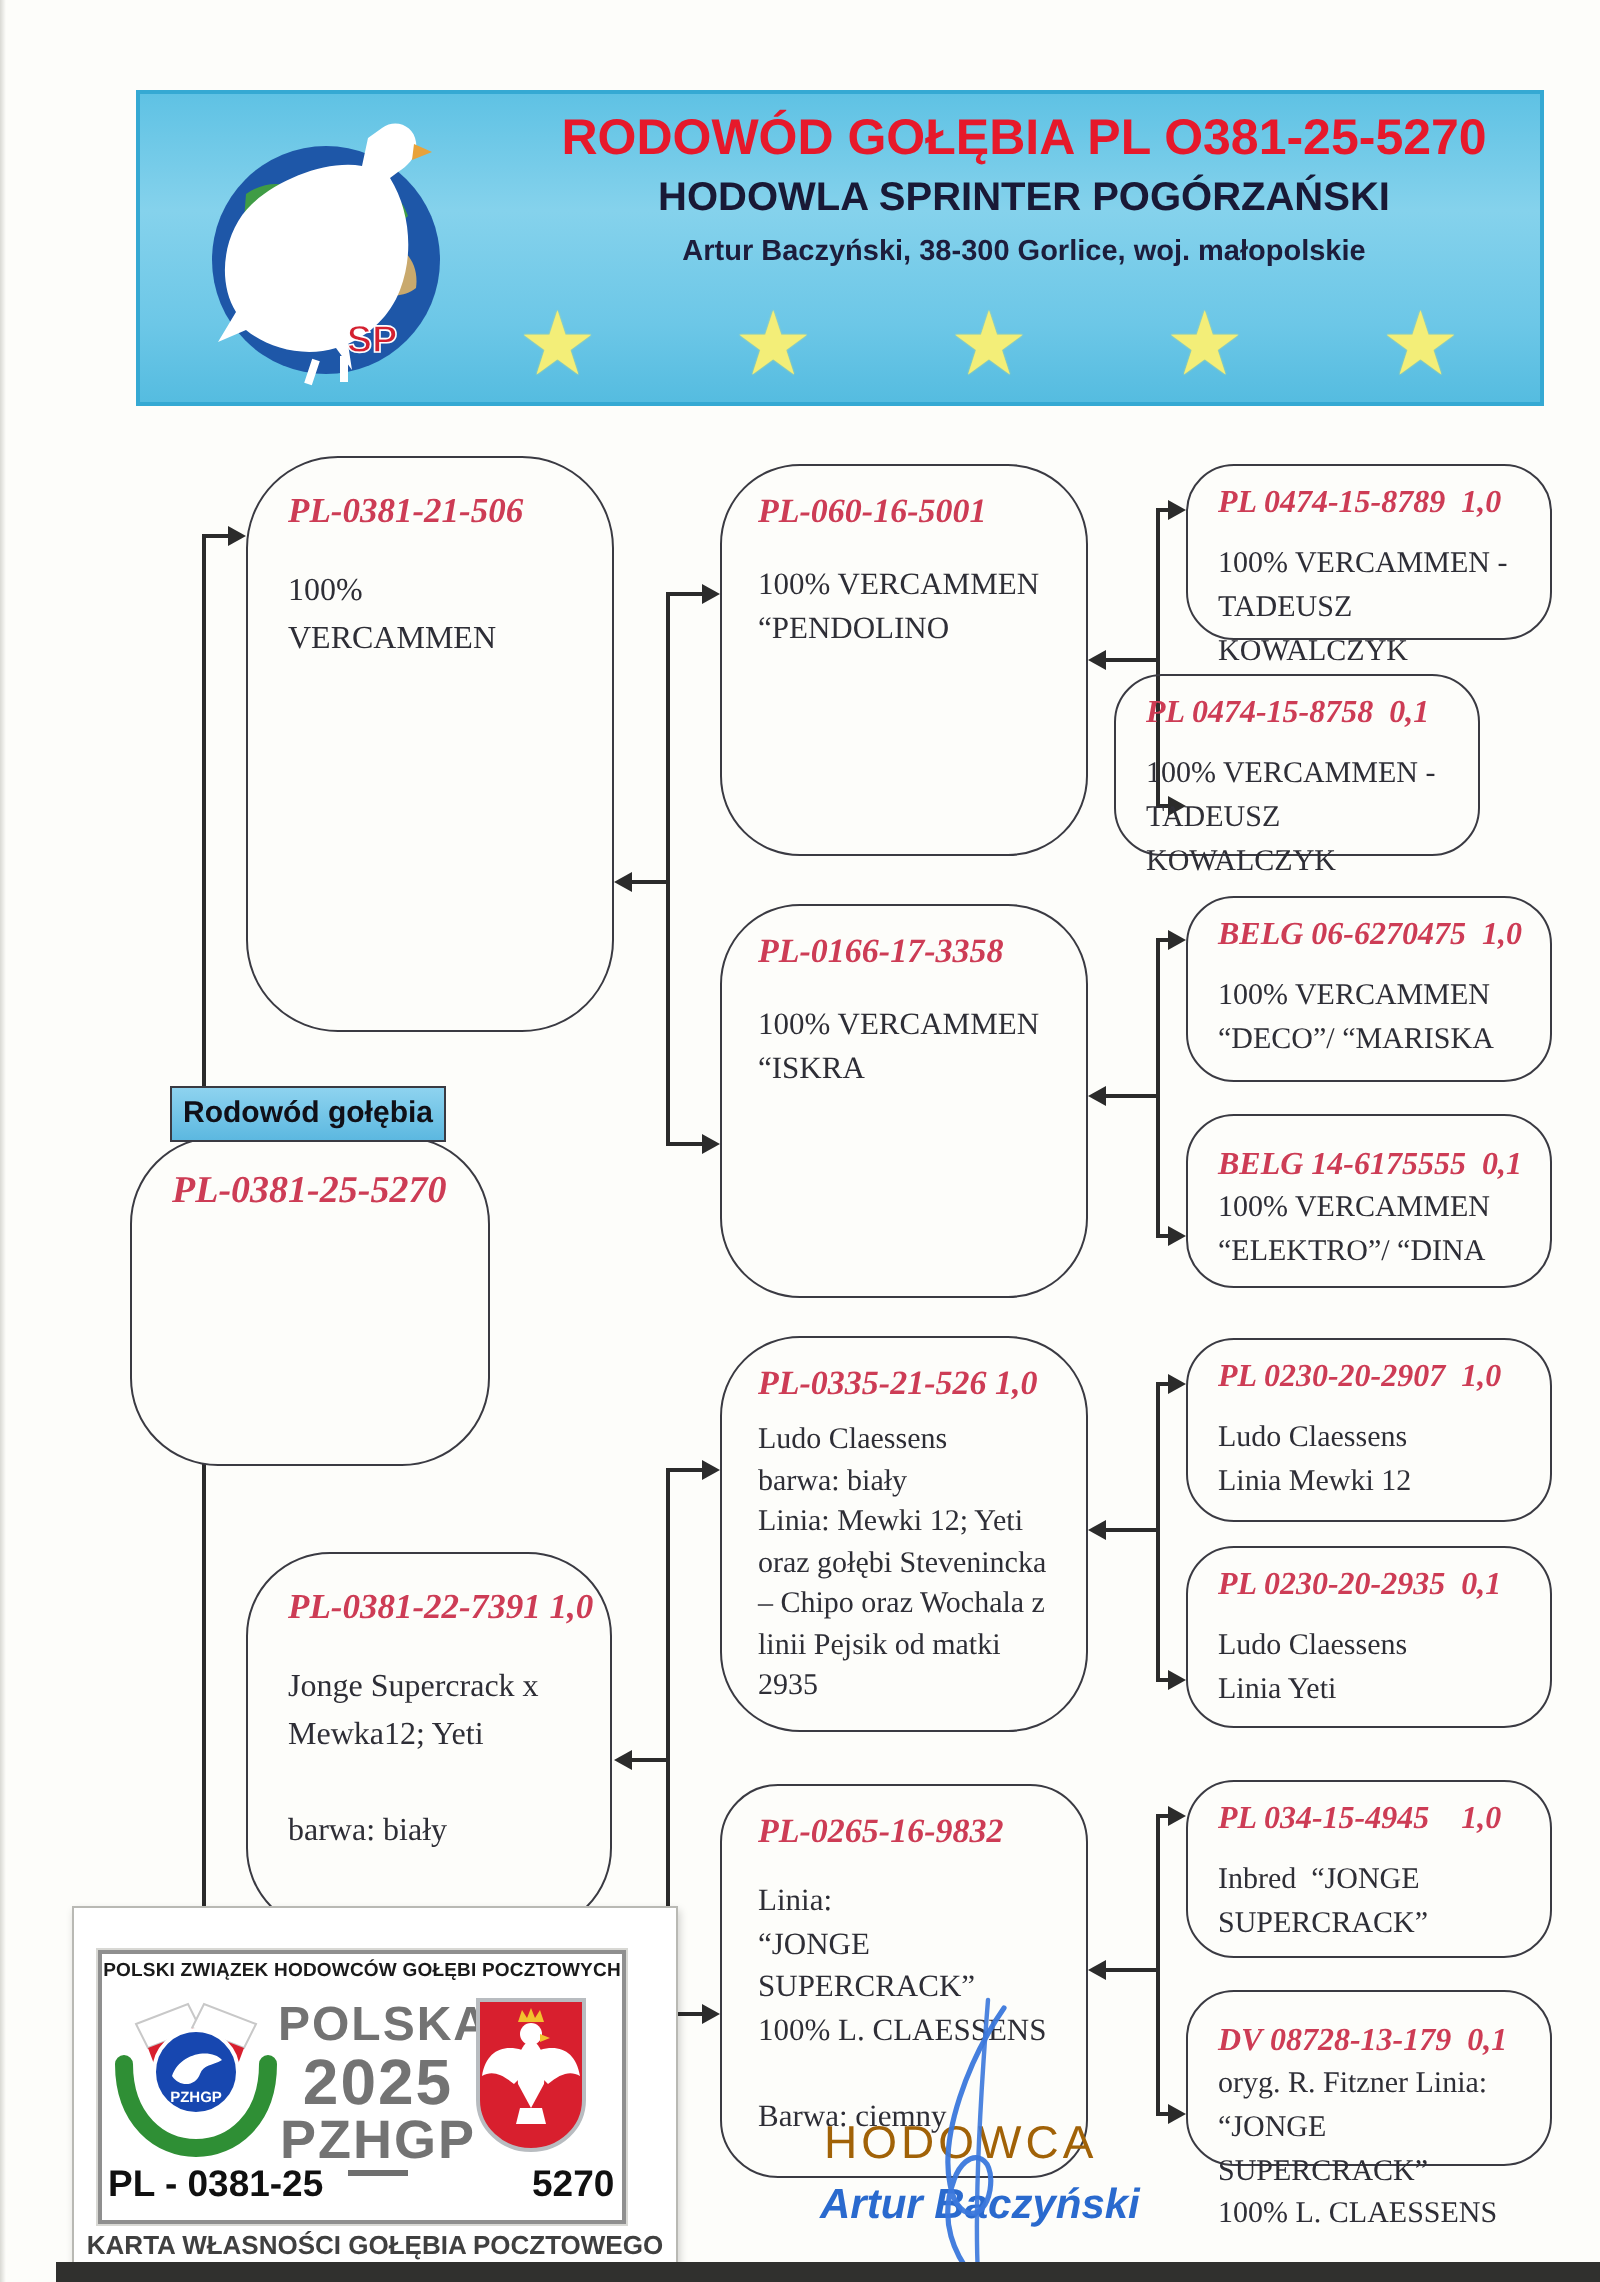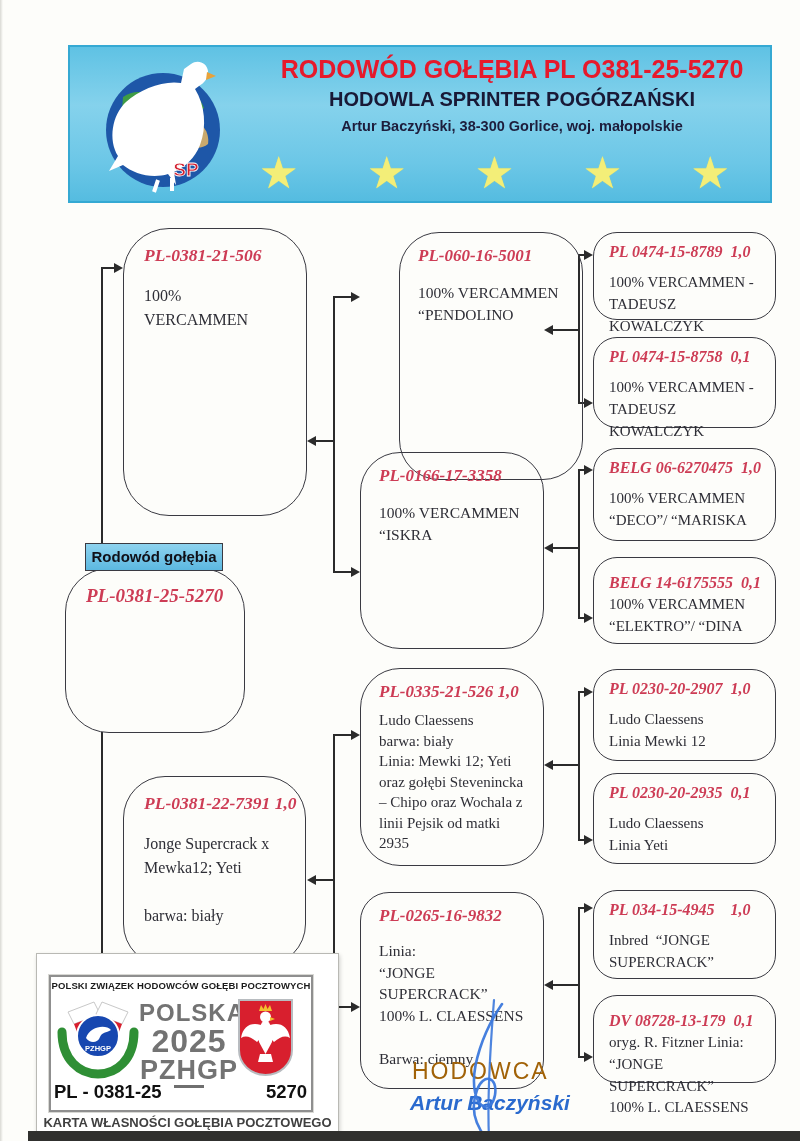--- a/index.html
+++ b/index.html
@@ -183,21 +183,21 @@
   </div>
 
   <div class="node col1" style="left:123px;top:776px;width:183px;height:190px;border-radius:42px;">
     <div class="nid">PL-0381-22-7391 1,0</div>
     <div class="nbody">Jonge Supercrack x
 Mewka12; Yeti
 
 barwa: biały</div>
   </div>
 
-  <div class="node mid" style="left:360px;top:232px;width:184px;height:248px;margin-left:39px;">
+  <div class="node mid" style="left:360px;top:232px;width:184px;height:196px;">
     <div class="nid">PL-060-16-5001</div>
     <div class="nbody">100% VERCAMMEN
 “PENDOLINO</div>
   </div>
   <div class="node mid" style="left:360px;top:452px;width:184px;height:197px;">
     <div class="nid">PL-0166-17-3358</div>
     <div class="nbody">100% VERCAMMEN
 “ISKRA</div>
   </div>
   <div class="node mid dense" style="left:360px;top:668px;width:184px;height:198px;">
@@ -217,21 +217,21 @@
 100% L. CLAESSENS
 
 Barwa: ciemny</div>
   </div>
 
   <div class="node small" style="left:593px;top:232px;width:183px;height:88px;">
     <div class="nid">PL 0474-15-8789 &nbsp;1,0</div>
     <div class="nbody">100% VERCAMMEN -
 TADEUSZ KOWALCZYK</div>
   </div>
-  <div class="node small" style="left:593px;top:337px;width:183px;height:91px;">
+  <div class="node small" style="left:557px;top:337px;width:183px;height:91px;">
     <div class="nid">PL 0474-15-8758 &nbsp;0,1</div>
     <div class="nbody">100% VERCAMMEN -
 TADEUSZ KOWALCZYK</div>
   </div>
   <div class="node small" style="left:593px;top:448px;width:183px;height:93px;">
     <div class="nid">BELG 06-6270475 &nbsp;1,0</div>
     <div class="nbody">100% VERCAMMEN
 “DECO”/ “MARISKA</div>
   </div>
   <div class="node small tight pad-top" style="left:593px;top:557px;width:183px;height:87px;">

